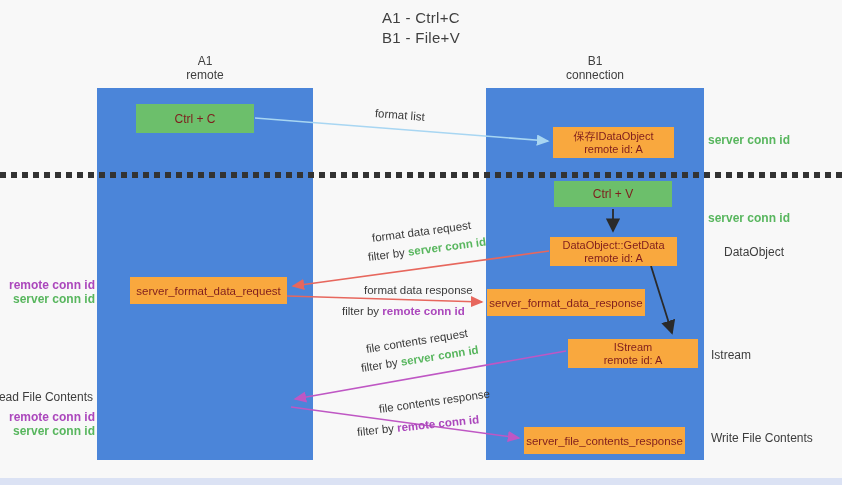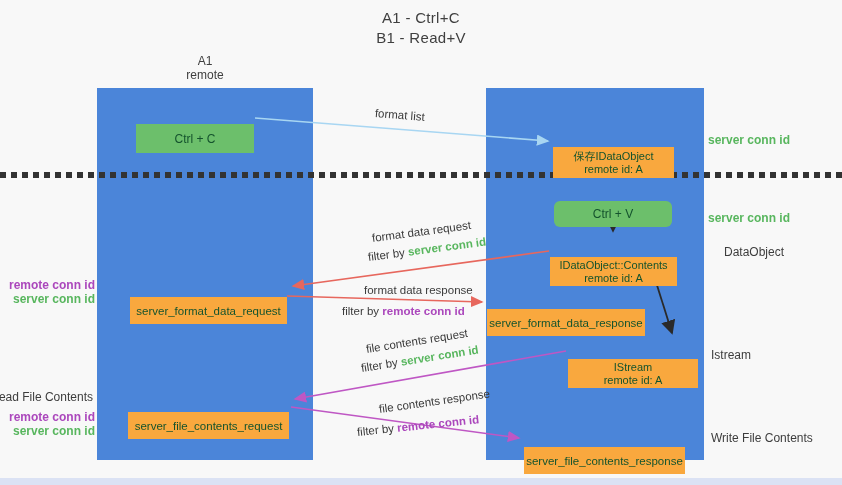--- a/index.html
+++ b/index.html
@@ -14,21 +14,21 @@
                 line-height:14px; color:#3f3f3f; }
 
   .lifeline { position:absolute; top:88px; height:372px; background:#4b85d9; }
 
   .dashed-separator { position:absolute; top:172px; left:0; width:842px; height:6px;
       background:repeating-linear-gradient(90deg,#333 0 6px,transparent 6px 11px); }
 
   .arrows { position:absolute; top:0; left:0; pointer-events:none; }
 
   .node { position:absolute; display:flex; flex-direction:column; align-items:center;
-          justify-content:center; color:#14532d; text-align:right;margin-top:20px; }
+          justify-content:center; color:#7f1d1d; text-align:right; }
   .node.green  { background:#6cbf6b; font-size:12px; }
   .node.orange { background:#f9a83e; font-size:11.5px; }
   .node .l2 { font-size:11px; line-height:13px; }
   .node .l1 { font-size:11px; line-height:13px; }
   .node.oneline { font-size:11.5px; }
 
   .albl { position:absolute; white-space:nowrap; font-size:11.5px; color:#3b3b3b;
           transform-origin:left center; }
   .albl .cid-green  { color:#58b65e; font-weight:bold; }
   .albl .cid-purple { color:#ab47bc; font-weight:bold; }
@@ -41,28 +41,30 @@
   .bottom-strip { position:absolute; top:478px; left:0; width:842px; height:7px;
                   background:#dbe2f4; }
 </style>
 </head>
 <body>
 
 <div class="canvas">
 
   <div class="title">
     <div>A1 - Ctrl+C</div>
-    <div>B1 - Read+V</div>
+    <div>B1 - File+V</div>
   </div>
 
   <div class="col-header" style="left:97px;width:216px;">
     <div>A1</div>
     <div>remote</div>
   </div>
   <div class="col-header" style="left:486px;width:218px;">
+    <div>B1</div>
+    <div>connection</div>
   </div>
 
   <div class="lifeline" style="left:97px;width:216px;"></div>
   <div class="lifeline" style="left:486px;width:218px;"></div>
 
   <div class="dashed-separator"></div>
 
   <svg class="arrows" width="842" height="485">
     <defs>
       <marker id="ah-blue" markerWidth="9" markerHeight="7" refX="7" refY="3.5" orient="auto">
@@ -89,45 +91,42 @@
 
   <div class="node green" style="left:136px;top:104px;width:118px;height:29px;">
     <span>Ctrl + C</span>
   </div>
 
   <div class="node orange" style="left:553px;top:127px;width:121px;height:31px;">
     <span class="l1">保存IDataObject</span>
     <span class="l2">remote id: A</span>
   </div>
 
-  <div class="node green" style="left:554px;top:181px;width:118px;height:26px;border-radius:6px;">
+  <div class="node green" style="left:554px;top:181px;width:118px;height:26px;">
     <span>Ctrl + V</span>
   </div>
 
   <div class="node orange" style="left:550px;top:237px;width:127px;height:29px;">
-    <span class="l1">IDataObject::Contents</span>
+    <span class="l1">DataObject::GetData</span>
     <span class="l2">remote id: A</span>
   </div>
 
   <div class="node orange oneline" style="left:130px;top:277px;width:157px;height:27px;">
     <span>server_format_data_request</span>
   </div>
 
   <div class="node orange oneline" style="left:487px;top:289px;width:158px;height:27px;">
     <span>server_format_data_response</span>
   </div>
 
   <div class="node orange" style="left:568px;top:339px;width:130px;height:29px;">
     <span class="l1">IStream</span>
     <span class="l2">remote id: A</span>
   </div>
 
-  <div class="node orange oneline" style="left:128px;top:392px;width:161px;height:27px;">
-    <span>server_file_contents_request</span>
-  </div>
 
   <div class="node orange oneline" style="left:524px;top:427px;width:161px;height:27px;">
     <span>server_file_contents_response</span>
   </div>
 
   <div class="albl" style="left:375px;top:107px;transform:rotate(4.5deg);">format list</div>
 
   <div class="albl" style="left:372px;top:232px;transform:rotate(-7.5deg);">format data request</div>
   <div class="albl" style="left:368px;top:251px;transform:rotate(-7.5deg);">
     <span>filter by</span>

